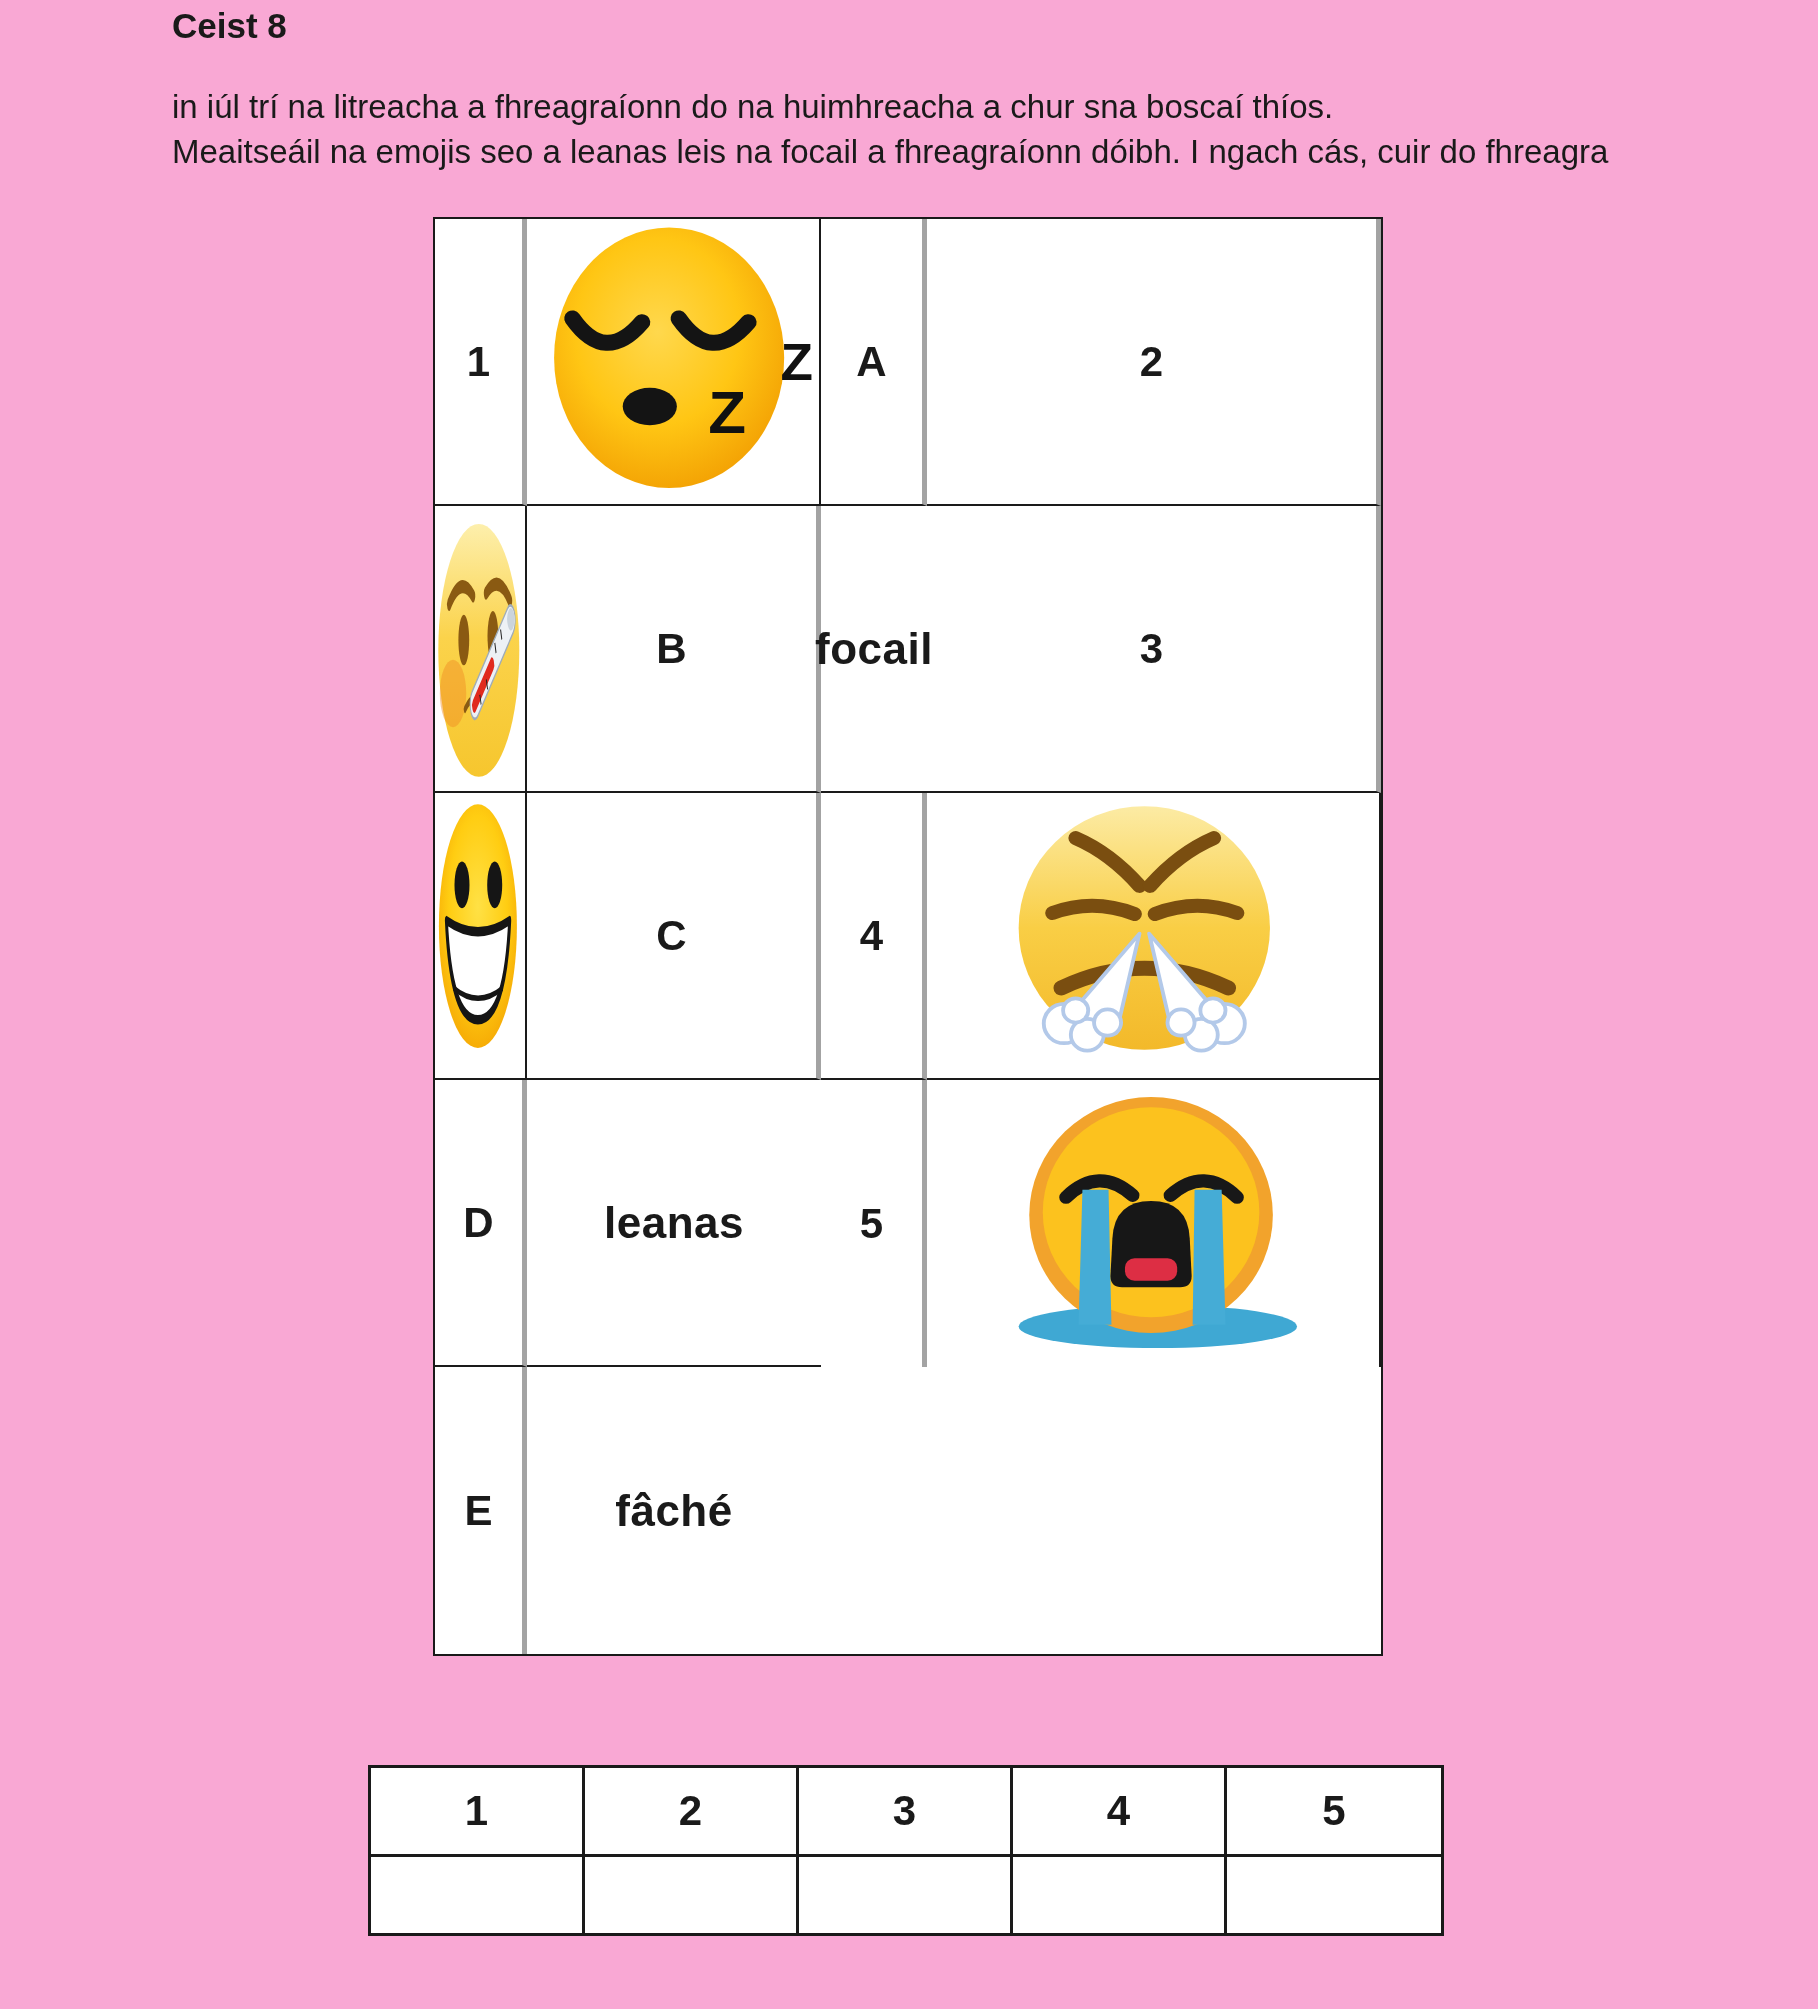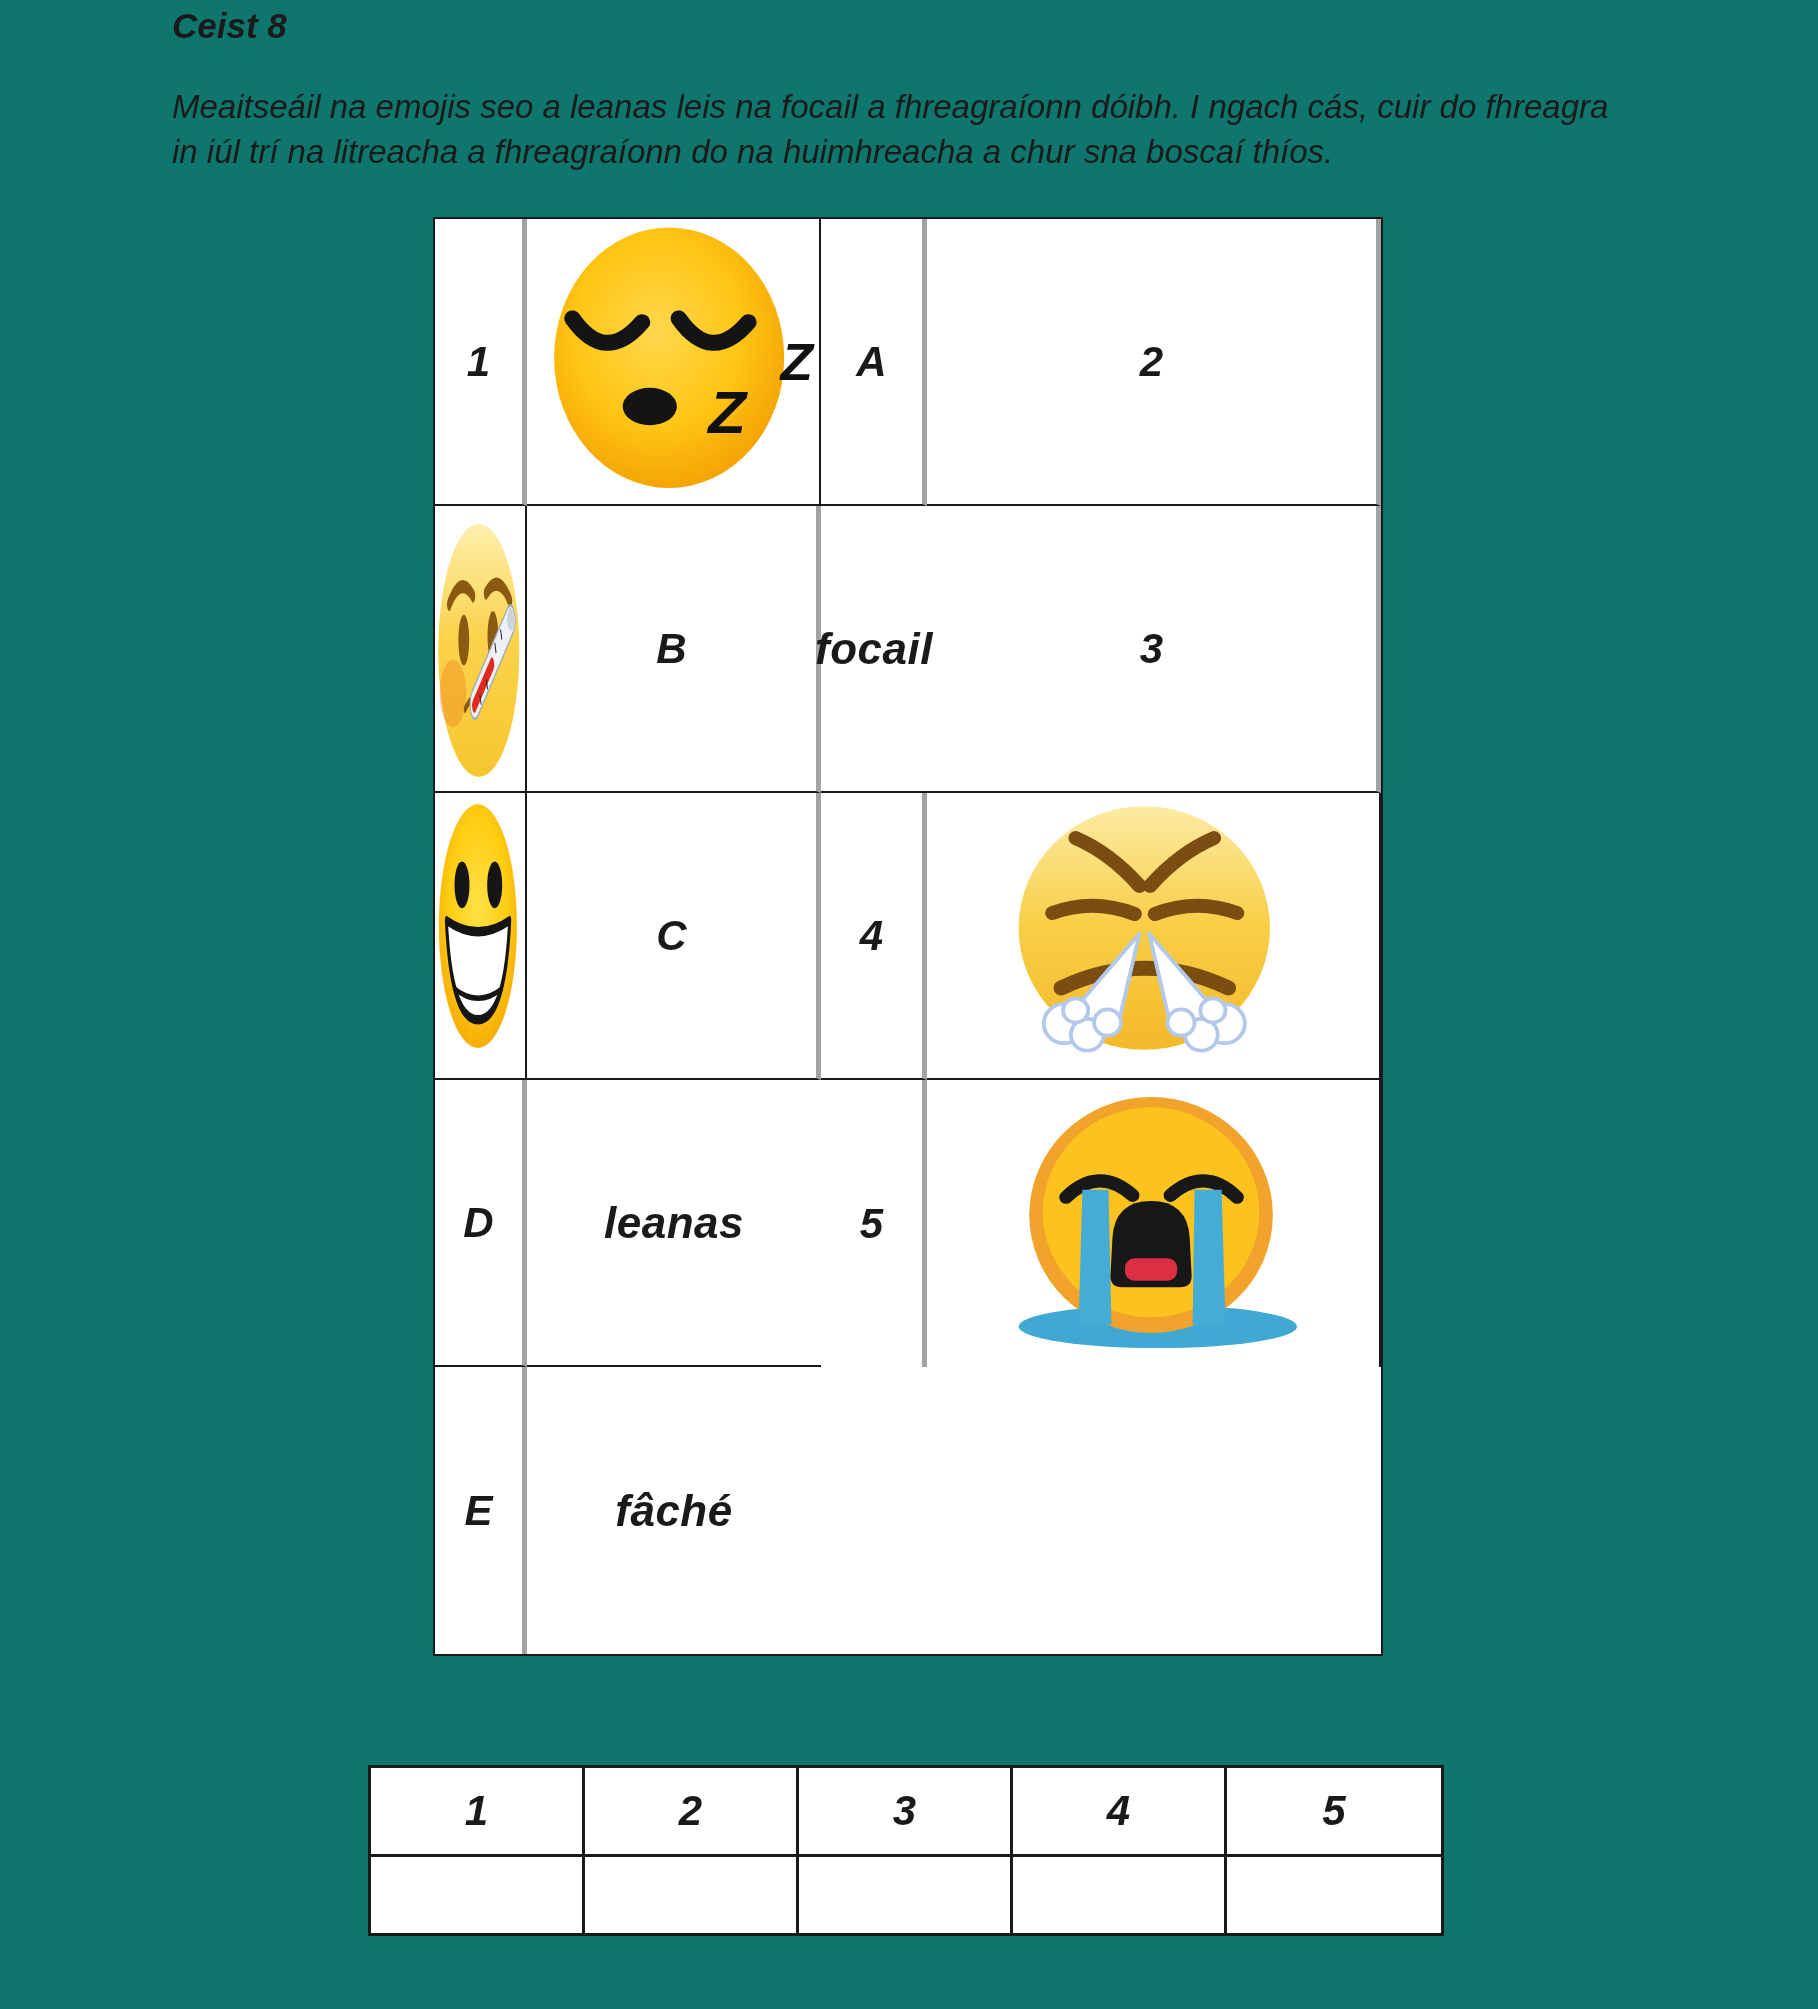--- a/index.html
+++ b/index.html
@@ -1,17 +1,17 @@
 <!DOCTYPE html>
 <html><head>
 <meta charset="utf-8">
 <style>
   html,body{margin:0;padding:0;background:#fff;}
-  .page{position:relative;width:1818px;height:2009px;background:#0f766e;overflow:hidden;
-        font-family:"Liberation Sans",sans-serif;color:#1a1a1a;font-style:italic;}
+  .page{position:relative;width:1818px;height:2009px;background:#f9a8d4;overflow:hidden;
+        font-family:"Liberation Sans",sans-serif;color:#1a1a1a;}
   .title{position:absolute;left:172px;top:6px;font-size:35px;font-weight:700;}
   .instructions{position:absolute;left:172px;top:84px;font-size:33px;line-height:45px;font-weight:400;}
   .instructions span{display:block;white-space:nowrap;}
 
   
   .match-table{position:absolute;left:433px;top:217px;display:grid;
                grid-template-columns:92px 294px 106px 454px;
                grid-auto-rows:287px;border:2px solid #1a1a1a;background:#fff;}
   .cell{display:flex;align-items:center;justify-content:center;box-sizing:border-box;}
   .c-num{border-right:5px solid #a3a3a3;font-size:42px;font-weight:700;}
@@ -32,22 +32,22 @@
   .a-head{border-bottom:3px solid #1a1a1a;font-size:42px;font-weight:700;}
 </style>
 </head>
 <body>
 
 <div class="page">
 
   <div class="title">Ceist 8</div>
 
   <div class="instructions">
+    <span>in iúl trí na litreacha a fhreagraíonn do na huimhreacha a chur sna boscaí thíos.</span>
     <span>Meaitseáil na emojis seo a leanas leis na focail a fhreagraíonn dóibh. I ngach cás, cuir do fhreagra</span>
-    <span>in iúl trí na litreacha a fhreagraíonn do na huimhreacha a chur sna boscaí thíos.</span>
   </div>
 
   <div class="match-table">
 
     <div class="cell c-num">1</div>
     <div class="cell c-emoji">
       <svg viewBox="0 0 300 300" preserveAspectRatio="none">
         <defs>
           <radialGradient id="g1" cx="45%" cy="40%" r="65%">
             <stop offset="0%" stop-color="#FFD84D"></stop>

